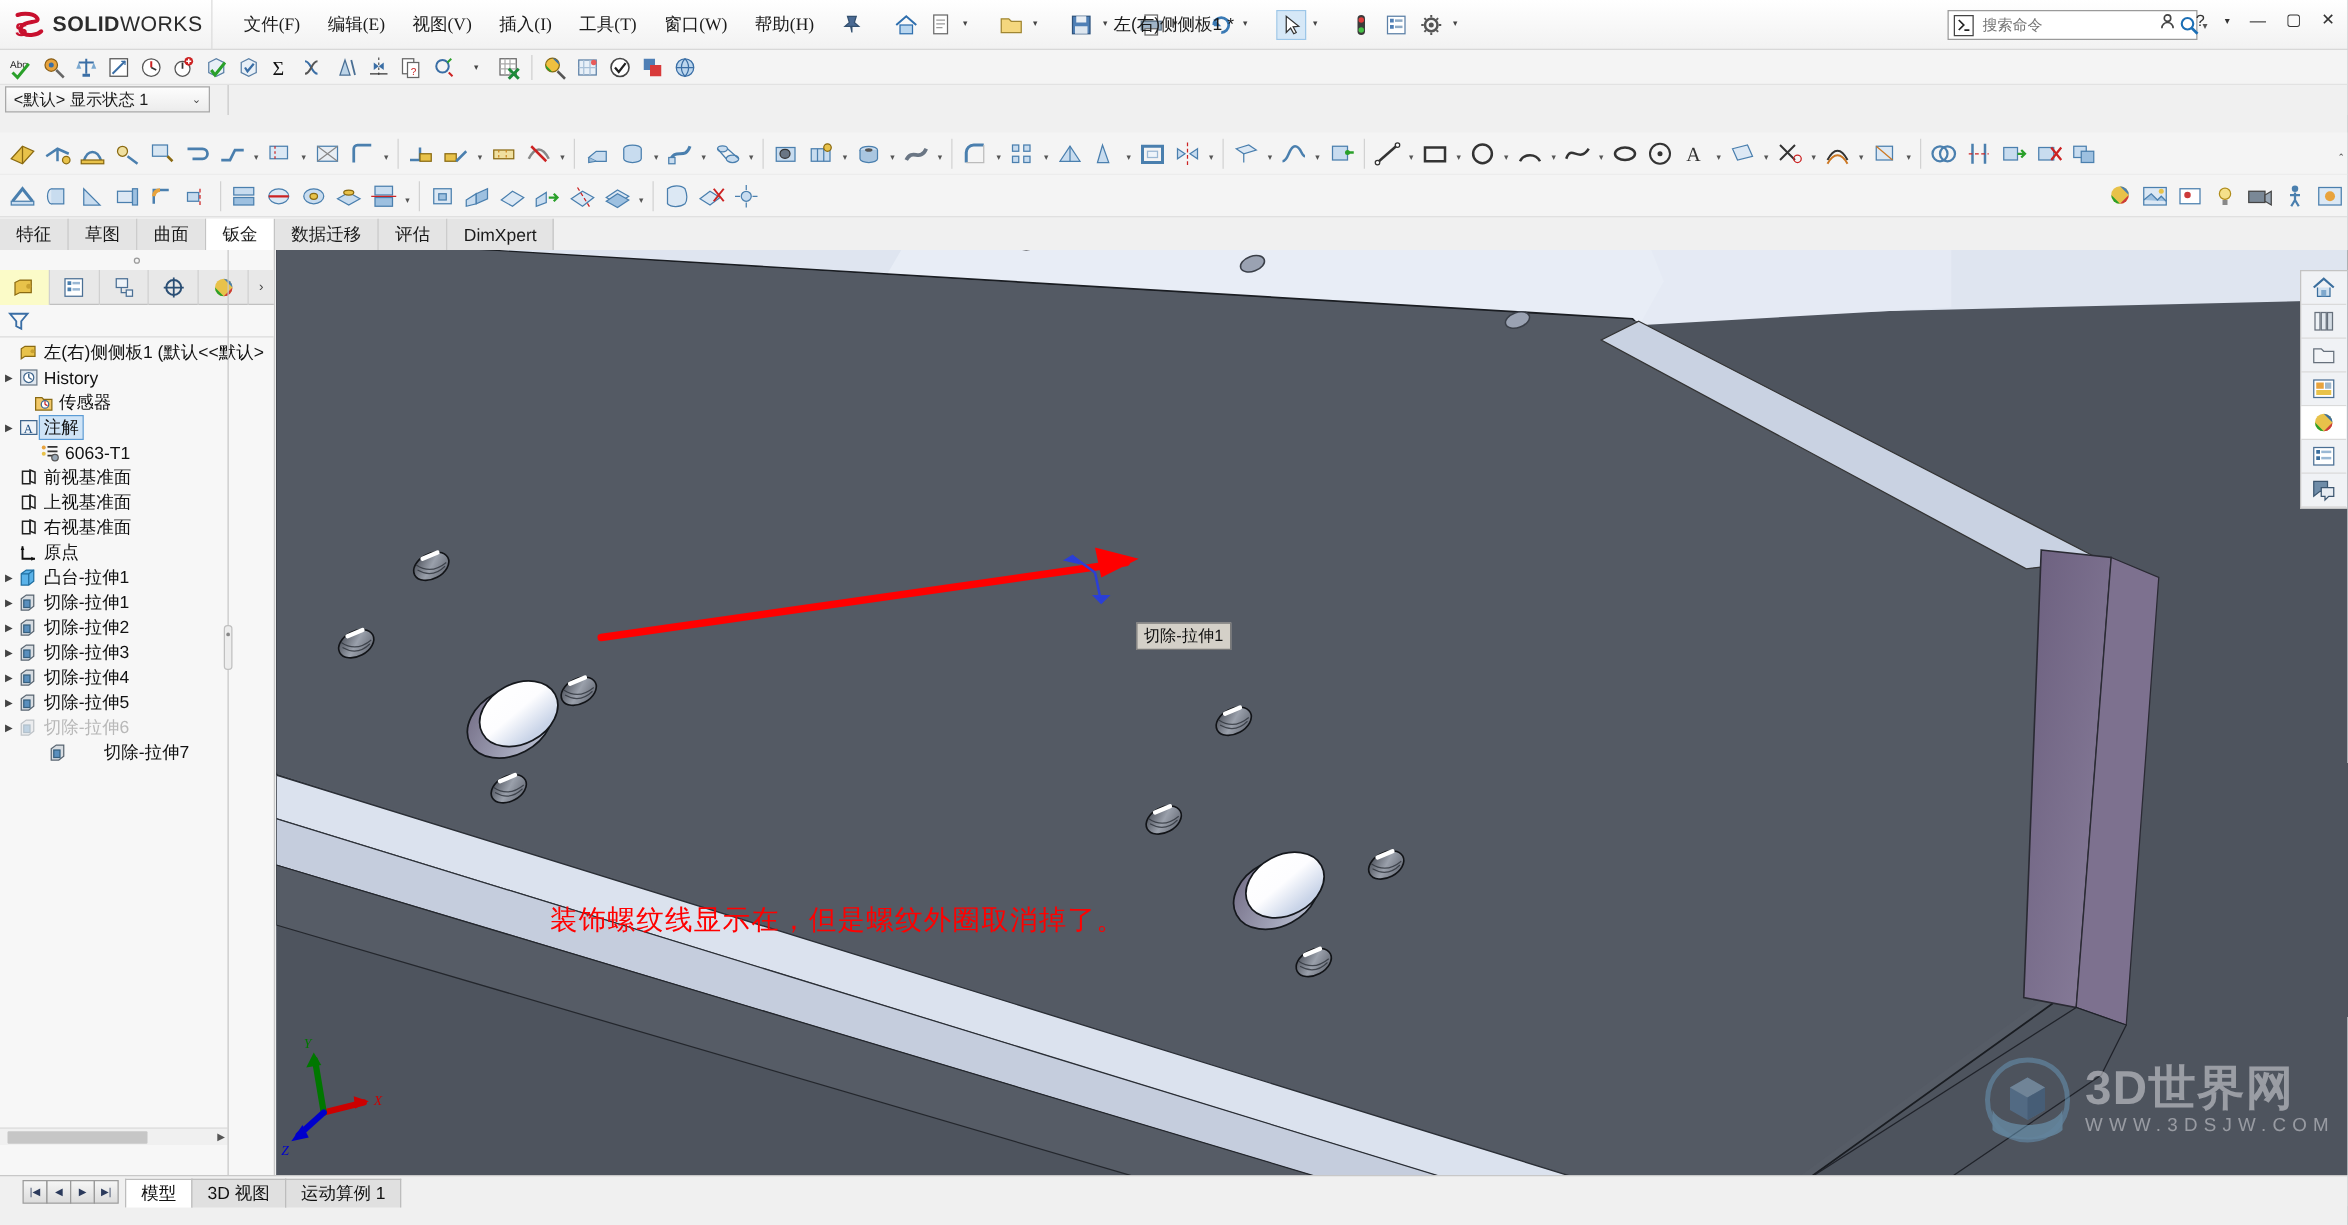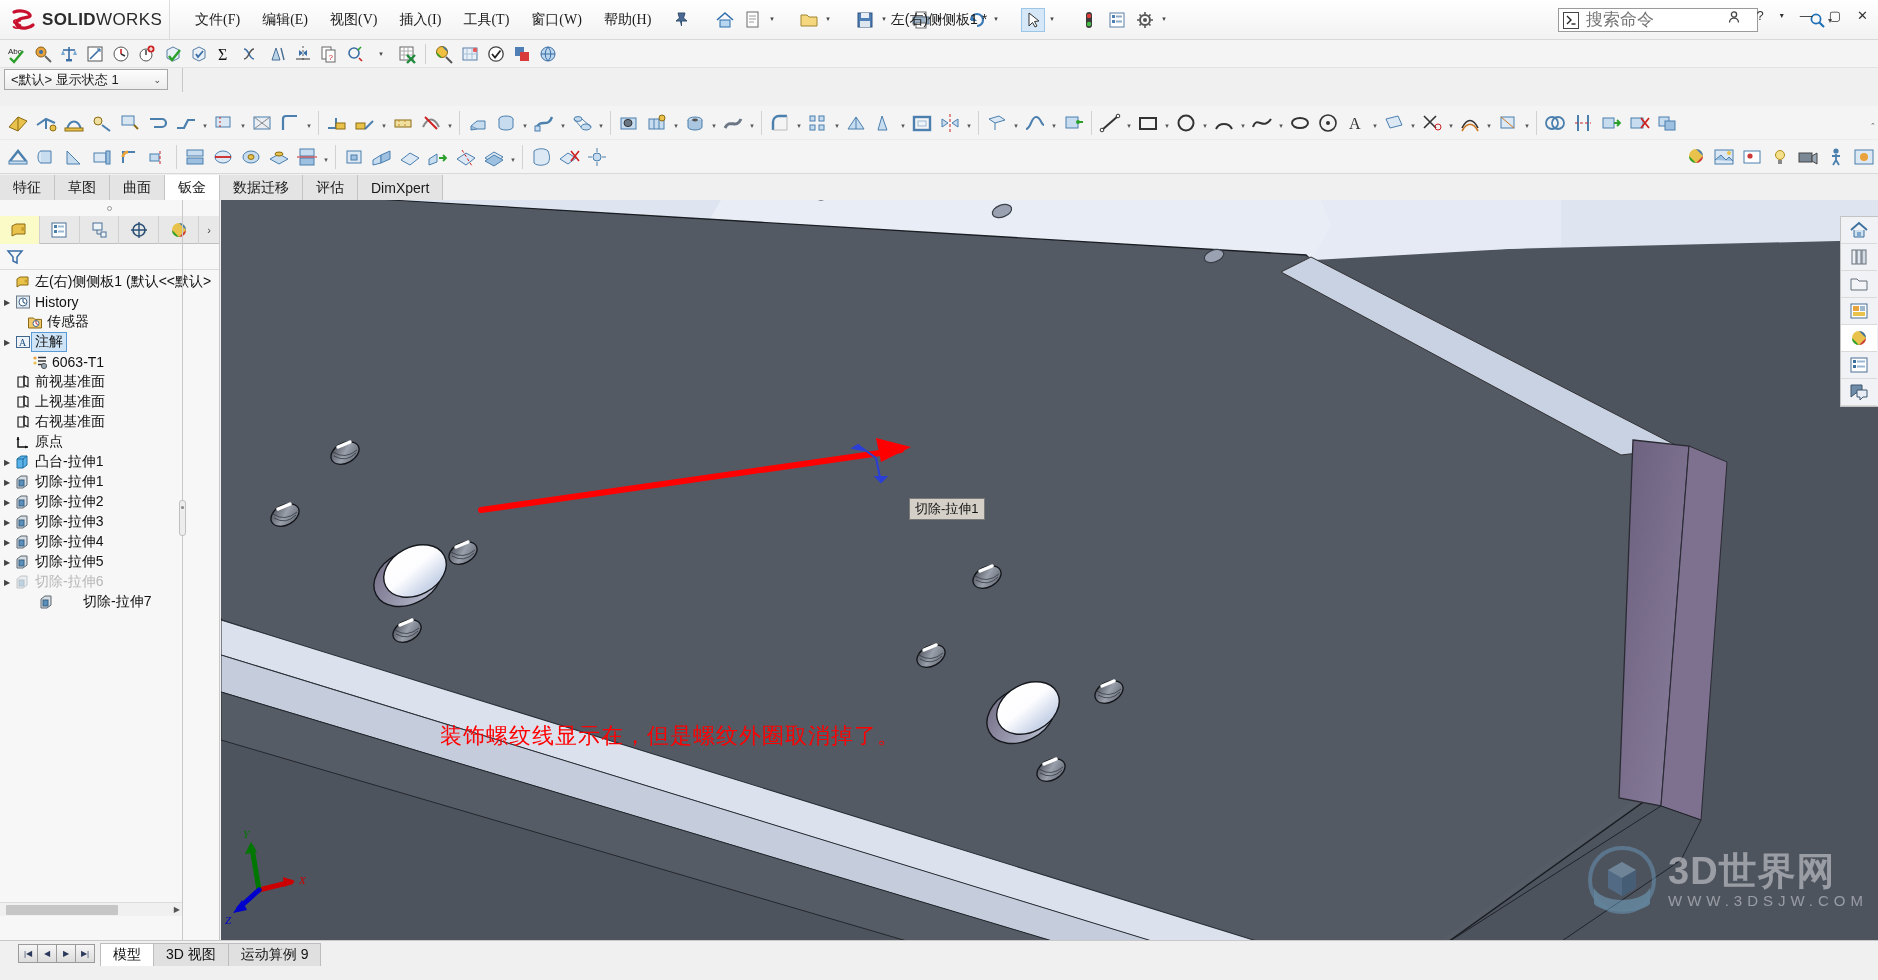--- a/index.html
+++ b/index.html
@@ -44,21 +44,21 @@
     position: absolute; right: 120px; top: 8px; width: 200px; height: 24px;
     background: #fff; border: 1px solid #9a9a9a; display: flex; align-items: center;
     padding: 0 4px;
   }
   .searchbox .sicon {
     width: 17px; height: 17px; border: 1px solid #444; background: #fff;
     display: flex; align-items: center; justify-content: center;
     font-size: 10px; color: #222; font-family: "Liberation Mono", monospace;
   }
   .searchbox input {
-    border: none; outline: none; flex: 1; font-size: 17px; color: #8a8a8a; margin-left: 5px;
+    border: none; outline: none; flex: 1; font-size: 12px; color: #8a8a8a; margin-left: 5px;
     font-family: "Liberation Sans", sans-serif; background: transparent;
   }
   .searchbox .mag {
     width: 18px; height: 18px; color: #1c6fb5; display:flex;align-items:center;justify-content:center;
   }
   .searchbox .caret { font-size: 8px; color: #555; padding-left:2px;}
   .win-ctrls { position: absolute; right: 6px; top: 8px; display: flex; align-items: center; gap: 8px; }
   .win-ctrls span { font-size: 13px; color: #333; cursor: pointer; padding: 0 4px; }
 
   
@@ -1570,18 +1570,18 @@
   <div class="bottombar">
     <div class="navbtns">
       <div class="navb">|◀</div>
       <div class="navb">◀</div>
       <div class="navb">▶</div>
       <div class="navb">▶|</div>
     </div>
     <div class="btabs">
       <div class="btab active">模型</div>
       <div class="btab">3D 视图</div>
-      <div class="btab">运动算例 9</div>
+      <div class="btab">运动算例 1</div>
     </div>
   </div>
 
 
 </div>
 
 </body></html>

